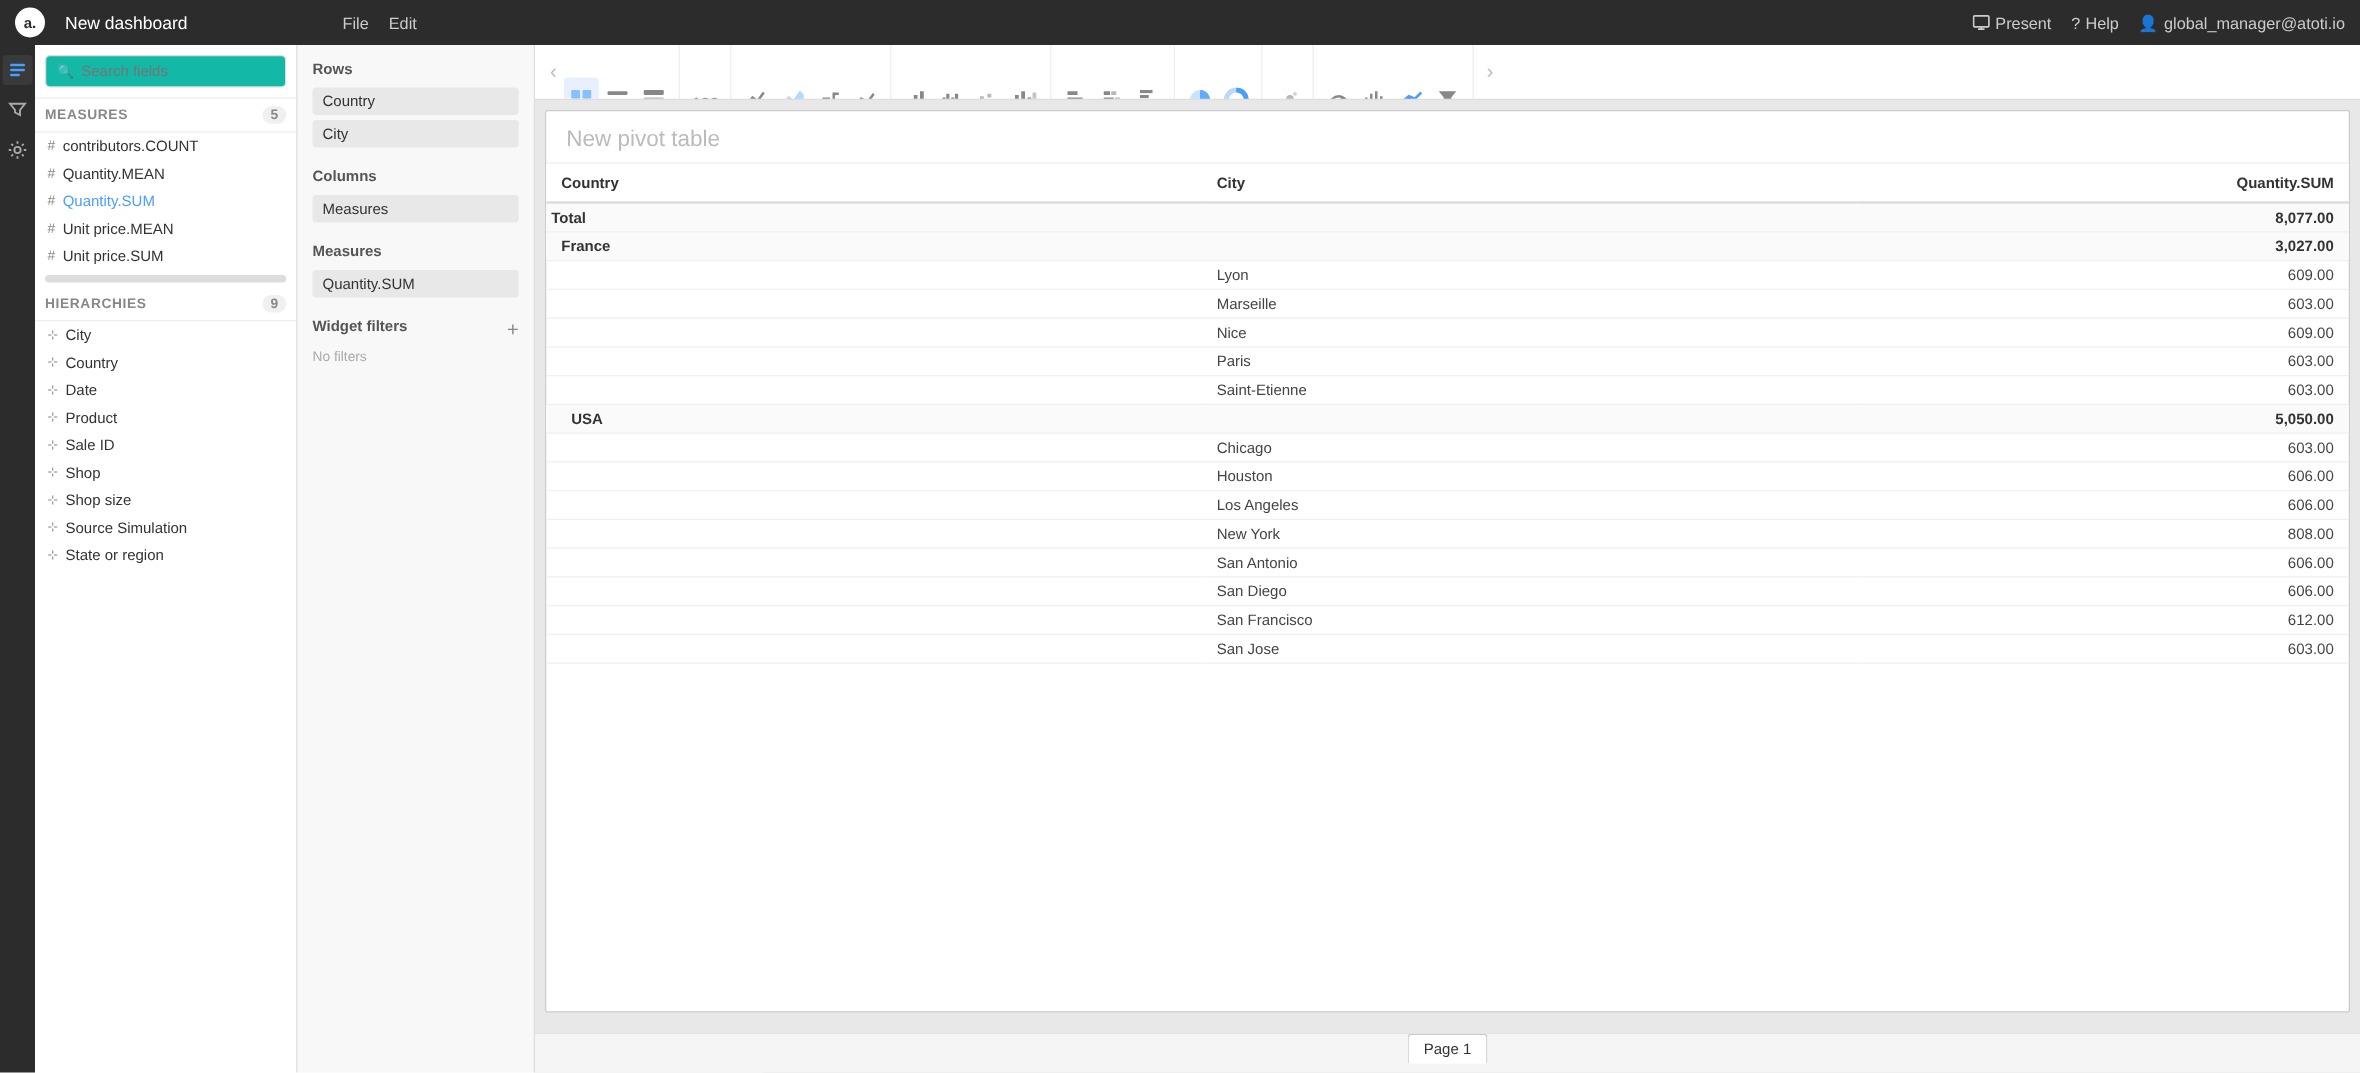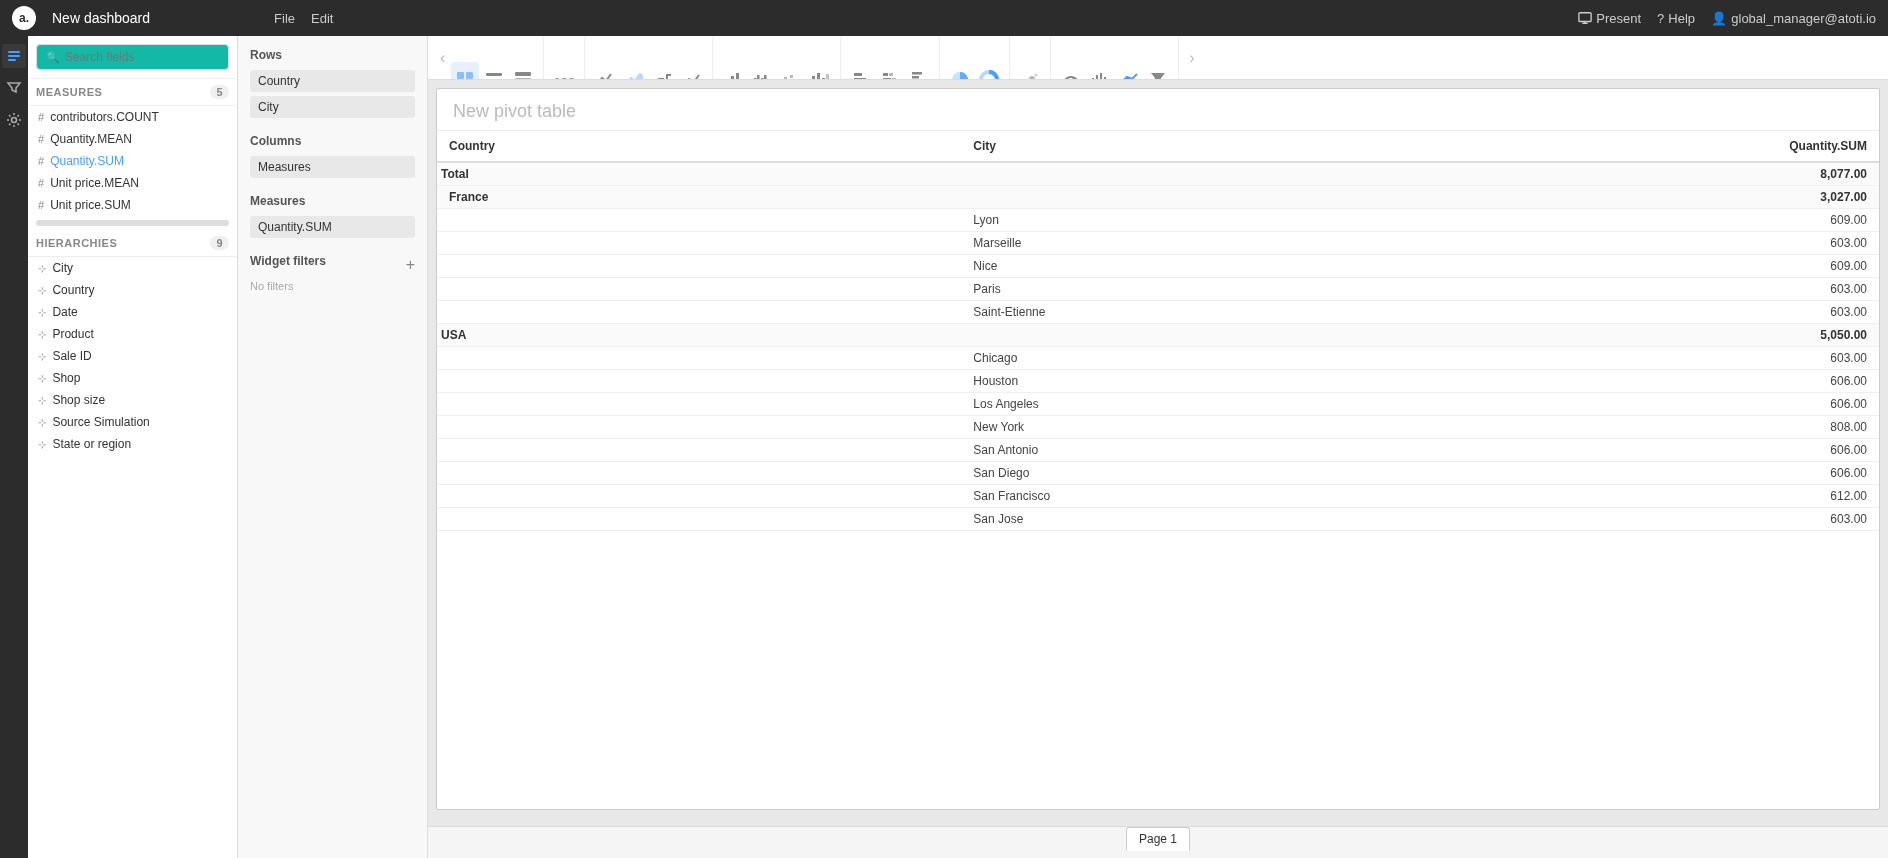--- a/index.html
+++ b/index.html
@@ -499,21 +499,21 @@
             <td style="padding-left: 28px;"></td>
             <td>Paris</td>
             <td class="num">603.00</td>
           </tr>
           <tr class="city-row">
             <td style="padding-left: 28px;"></td>
             <td>Saint-Etienne</td>
             <td class="num">603.00</td>
           </tr>
           <tr class="country-row">
-            <td style="padding-left: 4px;">USA</td>
+            <td style="padding-left: 20px;">USA</td>
             <td></td>
             <td class="num">5,050.00</td>
           </tr>
           <tr class="city-row">
             <td style="padding-left: 28px;"></td>
             <td>Chicago</td>
             <td class="num">603.00</td>
           </tr>
           <tr class="city-row">
             <td style="padding-left: 28px;"></td>

